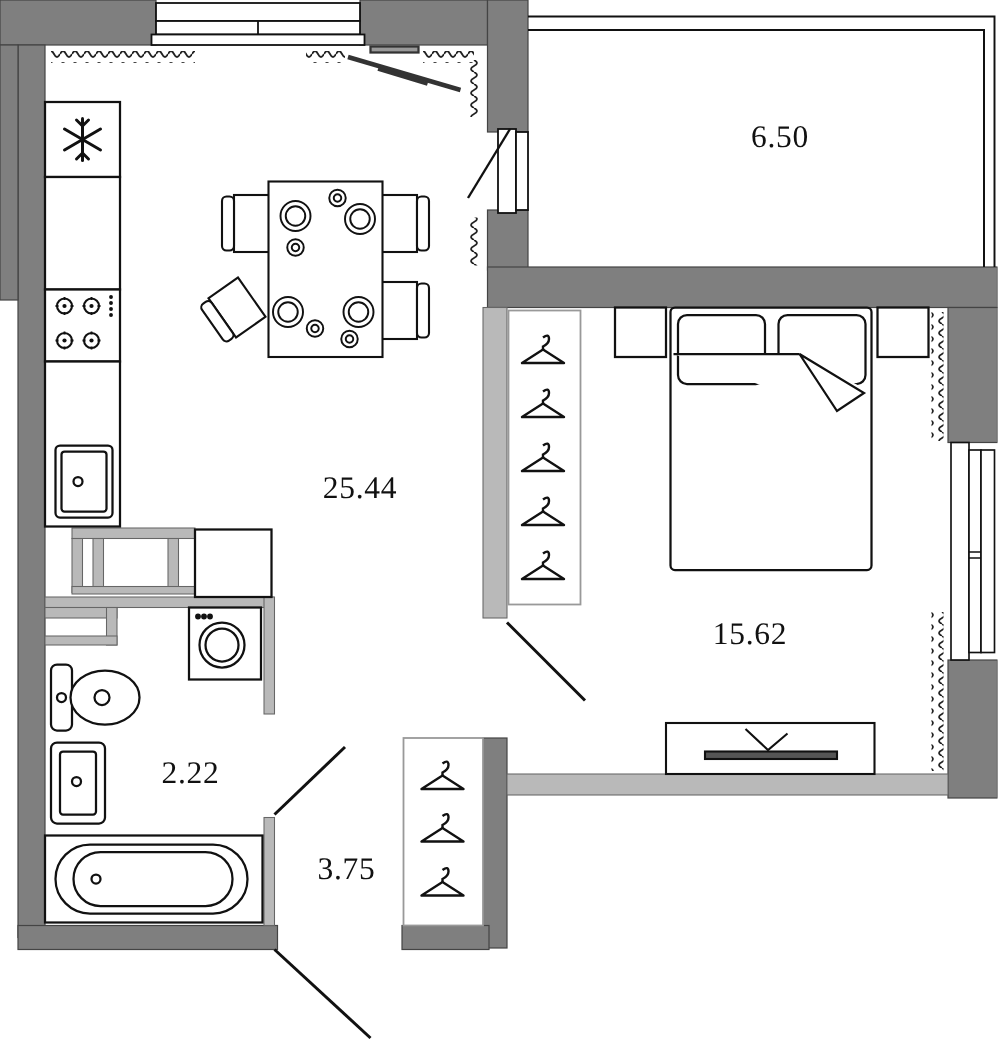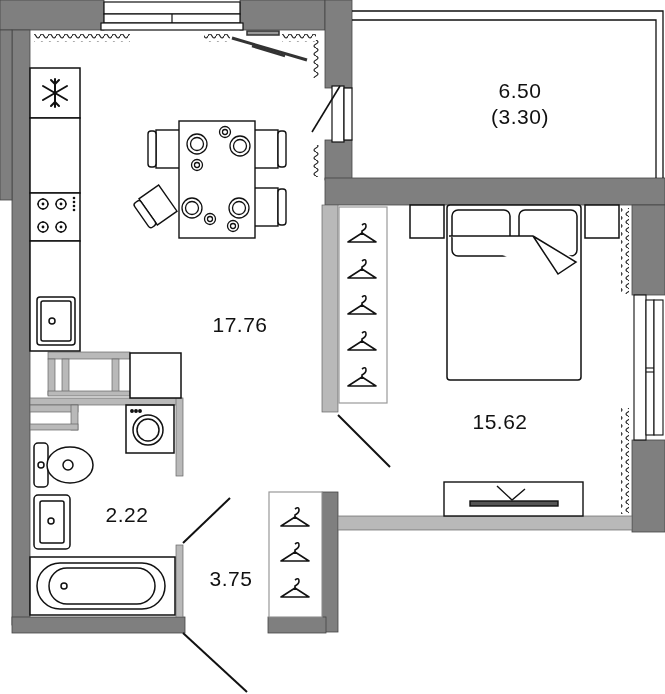--- a/index.html
+++ b/index.html
@@ -1,18 +1,18 @@
 <!DOCTYPE html>
 <html><head>
 <meta charset="utf-8">
 <style>
   html,body{margin:0;padding:0;background:#ffffff;}
   body{width:665px;height:694px;overflow:hidden;position:relative;font-family:"DejaVu Sans","Liberation Sans",sans-serif;}
   svg{position:absolute;left:0;top:0;}
-  .area-label{position:absolute;font-family:Liberation Sans, sans-serif;font-size:21px;color:#111;letter-spacing:0.5px;text-align:center;line-height:1.25;}
+  .area-label{position:absolute;font-family:Liberation Serif, serif;font-size:21px;color:#111;letter-spacing:0.5px;text-align:center;line-height:1.25;}
 </style>
 </head>
 <body>
 
 <svg width="665" height="694" viewBox="0 0 665 694" xmlns="http://www.w3.org/2000/svg">
   <defs>
     <pattern id="curtainV" width="8" height="8" patternUnits="userSpaceOnUse">
       <path d="M4 0 Q8 2 4 4 Q0 6 4 8" fill="none" stroke="#222" stroke-width="1.2"></path>
     </pattern>
     <pattern id="curtainH" width="8" height="8" patternUnits="userSpaceOnUse">
@@ -236,20 +236,19 @@
   </g>
 
   <g>
     <rect x="269" y="492" width="53" height="125" fill="#fff" stroke="#999" stroke-width="1.2"></rect>
     <use href="#hanger" x="295" y="518"></use>
     <use href="#hanger" x="295" y="553"></use>
     <use href="#hanger" x="295" y="589"></use>
   </g>
 </svg>
 
-<div class="area-label" style="left:200px;top:312px;width:80px;">17.76</div>
+<div class="area-label" style="left:200px;top:312px;width:80px;">25.44</div>
 <div class="area-label" style="left:455px;top:409px;width:90px;">15.62</div>
 <div class="area-label" style="left:470px;top:78px;width:100px;">
   <div>6.50</div>
-  <div>(3.30)</div>
 </div>
 <div class="area-label" style="left:92px;top:502px;width:70px;">2.22</div>
 <div class="area-label" style="left:196px;top:566px;width:70px;">3.75</div>
 
 </body></html>

